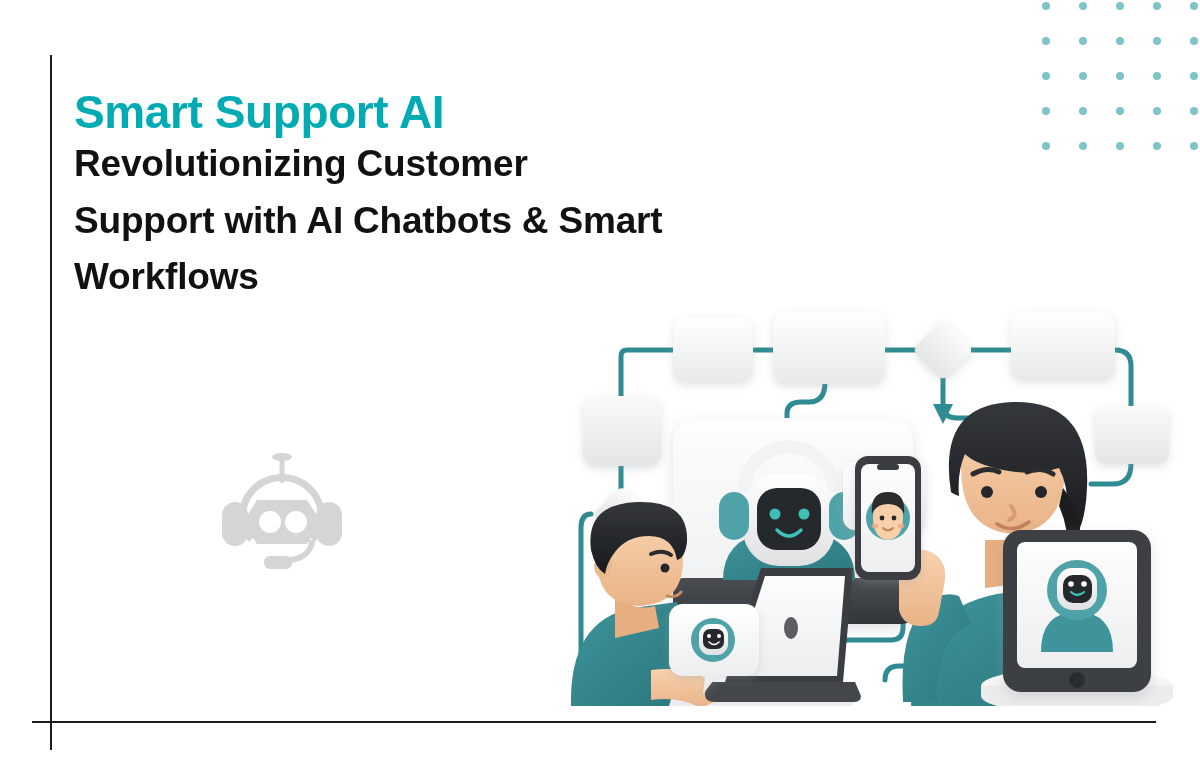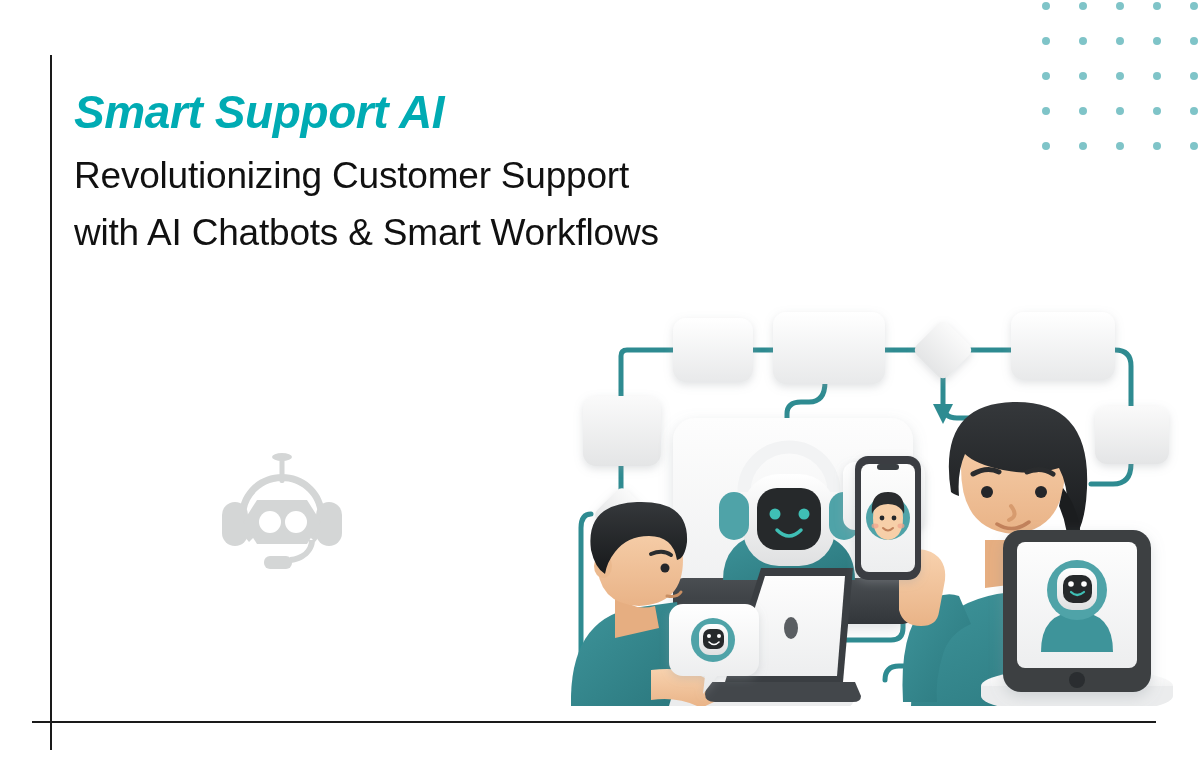--- a/index.html
+++ b/index.html
@@ -48,26 +48,24 @@
     left: 74px; top: 88px;
     width: 600px;
   }
   #page-title {
     font-size: 46px;
     font-weight: 700;
     color: #00ABB3;
     letter-spacing: -0.4px;
     line-height: 1.05;
     white-space: nowrap;
-    font-style: italic;
   }
   #page-subtitle {
-    margin-top: 12px;
     font-size: 37px;
-    font-weight: 400;
+    font-weight: 700;
     color: #111111;
     line-height: 1.52;
     letter-spacing: -0.2px;
     max-width: 590px;
   }
 
   
   #robot-watermark {
     position: absolute;
     left: 220px; top: 452px;

